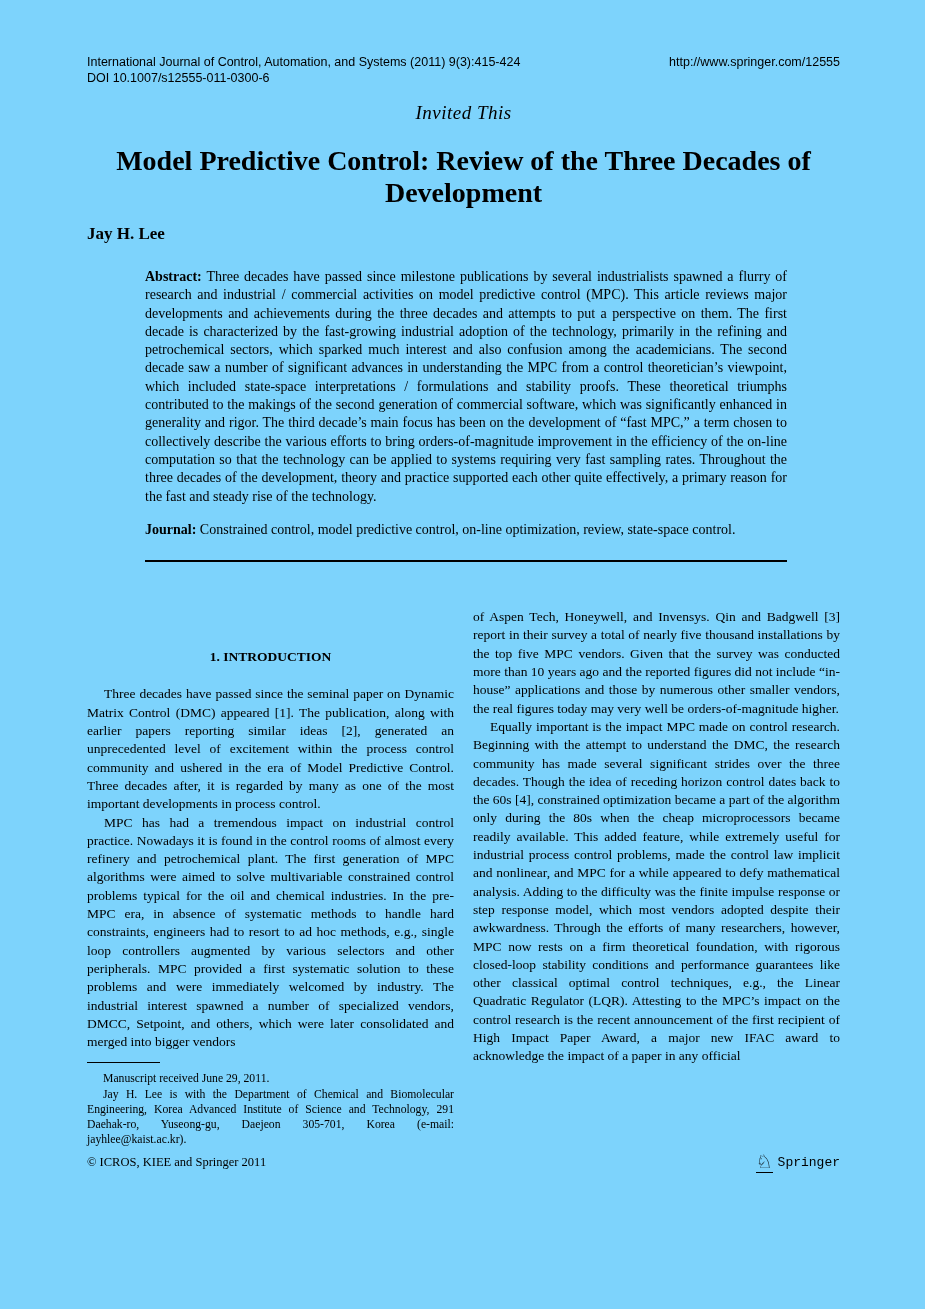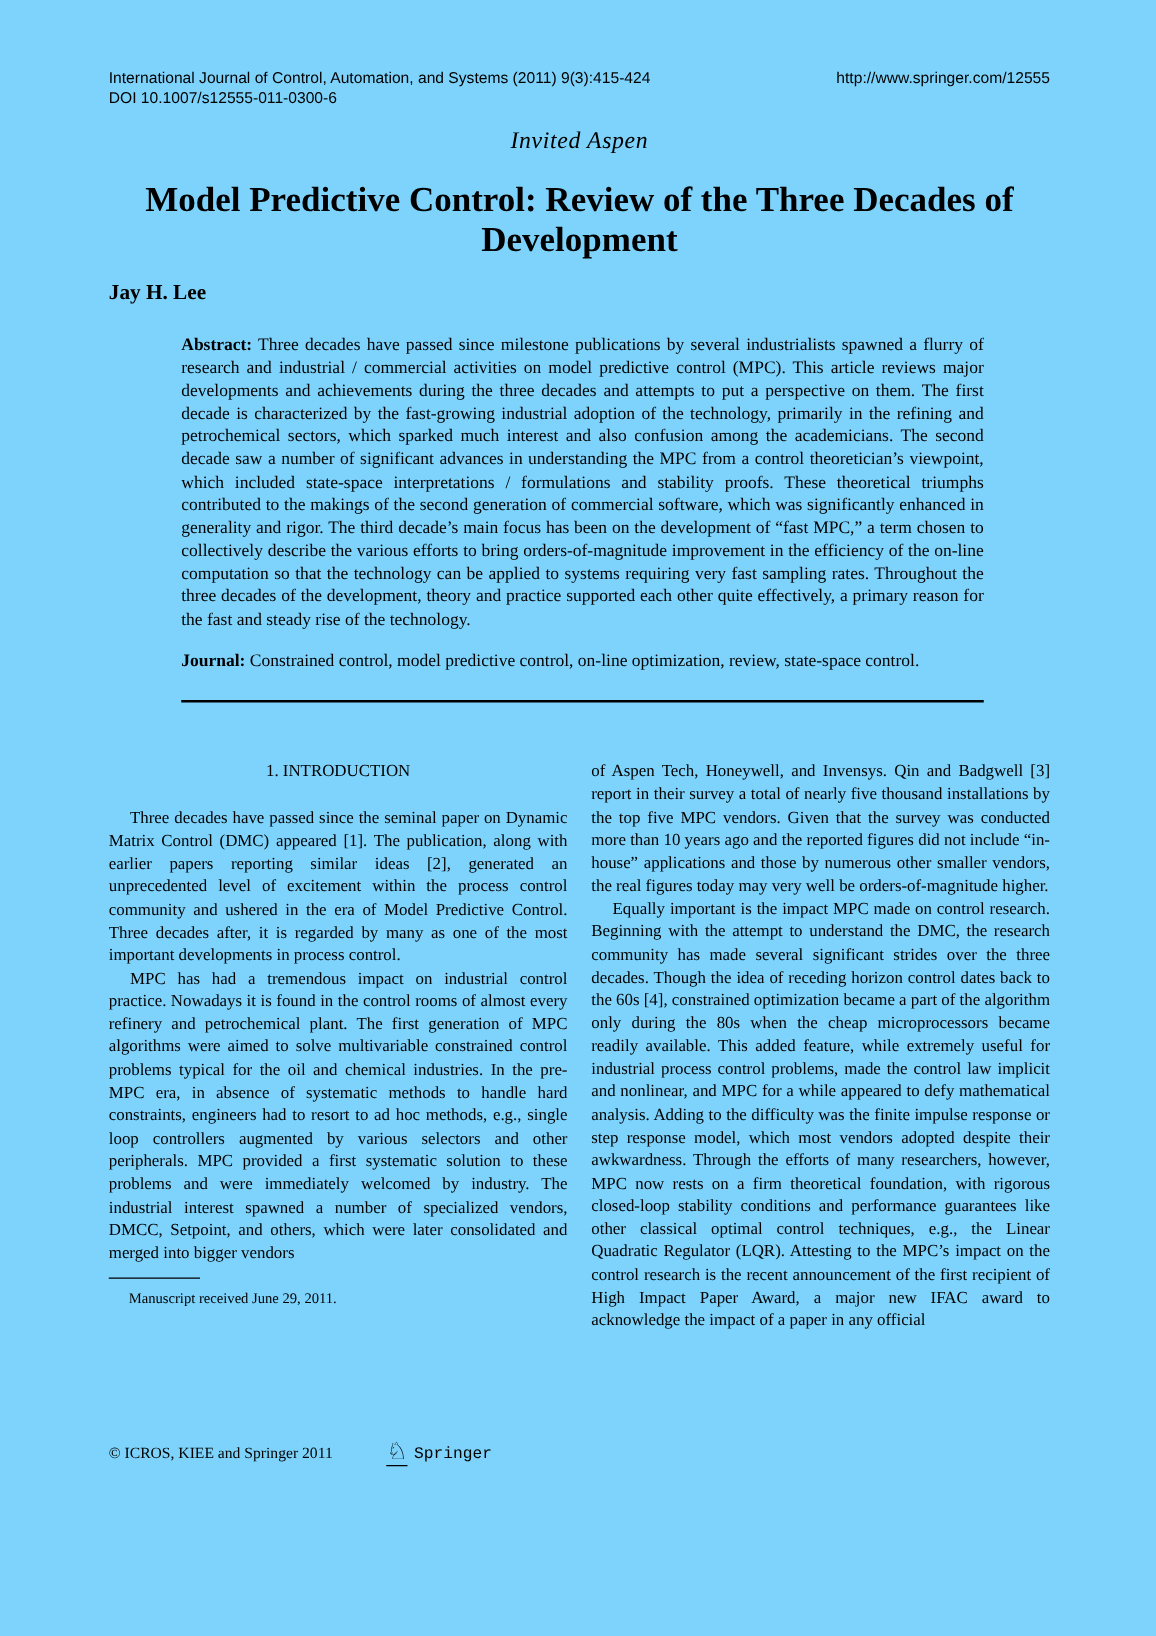--- a/index.html
+++ b/index.html
@@ -59,45 +59,45 @@
     margin-top: 46px;
   }
   .col {
     width: 367px;
     font-size: 13.5px;
     line-height: 18.3px;
     text-align: justify;
   }
   .section-heading {
     text-align: center;
-    font-weight: normal;
+    font-weight: bold;
     font-size: 13.5px;
     margin-bottom: 19px;
+    margin-top: 40px;
   }
   .para.indent { text-indent: 17px; }
   .footnote {
     margin-top: 11px;
     font-size: 11.7px;
     line-height: 15.2px;
   }
   .footnote-rule {
     width: 73px;
     border-top: 1px solid #000;
     margin-bottom: 8px;
   }
   .fn-para { text-indent: 16px; text-align: justify; }
   .footer {
     position: absolute;
     left: 87px;
     right: 85px;
     top: 1152px;
     display: flex;
-    justify-content: flex-start;
+    justify-content: space-between;
     align-items: center;
-    gap: 43px;
   }
   .copyright { font-size: 12.5px; }
   .publisher {
     display: flex;
     align-items: center;
     gap: 5px;
   }
   .knight {
     font-family: "DejaVu Sans", sans-serif;
     font-size: 19px;
@@ -116,21 +116,21 @@
 <div class="page">
 
   <div class="header">
     <div class="header-left">
       <div>International Journal of Control, Automation, and Systems (2011) 9(3):415-424</div>
       <div>DOI 10.1007/s12555-011-0300-6</div>
     </div>
     <div class="header-right">http://www.springer.com/12555</div>
   </div>
 
-  <div class="invited">Invited Aspen</div>
+  <div class="invited">Invited This</div>
 
   <h1 class="title">Model Predictive Control: Review of the Three Decades of Development</h1>
 
   <div class="author">Jay H. Lee</div>
 
   <div class="abstract">
     <span class="bold">Abstract:</span>
     <span>Three decades have passed since milestone publications by several industrialists spawned a flurry of research and industrial / commercial activities on model predictive control (MPC). This article reviews major developments and achievements during the three decades and attempts to put a perspective on them. The first decade is characterized by the fast-growing industrial adoption of the technology, primarily in the refining and petrochemical sectors, which sparked much interest and also confusion among the academicians. The second decade saw a number of significant advances in understanding the MPC from a control theoretician’s viewpoint, which included state-space interpretations / formulations and stability proofs. These theoretical triumphs contributed to the makings of the second generation of commercial software, which was significantly enhanced in generality and rigor. The third decade’s main focus has been on the development of “fast MPC,” a term chosen to collectively describe the various efforts to bring orders-of-magnitude improvement in the efficiency of the on-line computation so that the technology can be applied to systems requiring very fast sampling rates. Throughout the three decades of the development, theory and practice supported each other quite effectively, a primary reason for the fast and steady rise of the technology.</span>
   </div>
 
@@ -142,20 +142,21 @@
   <hr class="rule">
 
   <div class="columns">
     <div class="col">
       <div class="section-heading">1. INTRODUCTION</div>
       <p class="para indent">Three decades have passed since the seminal paper on Dynamic Matrix Control (DMC) appeared [1]. The publication, along with earlier papers reporting similar ideas [2], generated an unprecedented level of excitement within the process control community and ushered in the era of Model Predictive Control. Three decades after, it is regarded by many as one of the most important developments in process control.</p>
       <p class="para indent">MPC has had a tremendous impact on industrial control practice. Nowadays it is found in the control rooms of almost every refinery and petrochemical plant. The first generation of MPC algorithms were aimed to solve multivariable constrained control problems typical for the oil and chemical industries. In the pre-MPC era, in absence of systematic methods to handle hard constraints, engineers had to resort to ad hoc methods, e.g., single loop controllers augmented by various selectors and other peripherals. MPC provided a first systematic solution to these problems and were immediately welcomed by industry. The industrial interest spawned a number of specialized vendors, DMCC, Setpoint, and others, which were later consolidated and merged into bigger vendors</p>
       <div class="footnote">
         <div class="footnote-rule"></div>
         <p class="fn-para">Manuscript received June 29, 2011.</p>
+        <p class="fn-para">Jay H. Lee is with the Department of Chemical and Biomolecular Engineering, Korea Advanced Institute of Science and Technology, 291 Daehak-ro, Yuseong-gu, Daejeon 305-701, Korea (e-mail: jayhlee@kaist.ac.kr).</p>
       </div>
     </div>
     <div class="col">
       <p class="para">of Aspen Tech, Honeywell, and Invensys. Qin and Badgwell [3] report in their survey a total of nearly five thousand installations by the top five MPC vendors. Given that the survey was conducted more than 10 years ago and the reported figures did not include “in-house” applications and those by numerous other smaller vendors, the real figures today may very well be orders-of-magnitude higher.</p>
       <p class="para indent">Equally important is the impact MPC made on control research. Beginning with the attempt to understand the DMC, the research community has made several significant strides over the three decades. Though the idea of receding horizon control dates back to the 60s [4], constrained optimization became a part of the algorithm only during the 80s when the cheap microprocessors became readily available. This added feature, while extremely useful for industrial process control problems, made the control law implicit and nonlinear, and MPC for a while appeared to defy mathematical analysis. Adding to the difficulty was the finite impulse response or step response model, which most vendors adopted despite their awkwardness. Through the efforts of many researchers, however, MPC now rests on a firm theoretical foundation, with rigorous closed-loop stability conditions and performance guarantees like other classical optimal control techniques, e.g., the Linear Quadratic Regulator (LQR). Attesting to the MPC’s impact on the control research is the recent announcement of the first recipient of High Impact Paper Award, a major new IFAC award to acknowledge the impact of a paper in any official</p>
     </div>
   </div>
 
   <div class="footer">
     <div class="copyright">© ICROS, KIEE and Springer 2011</div>

